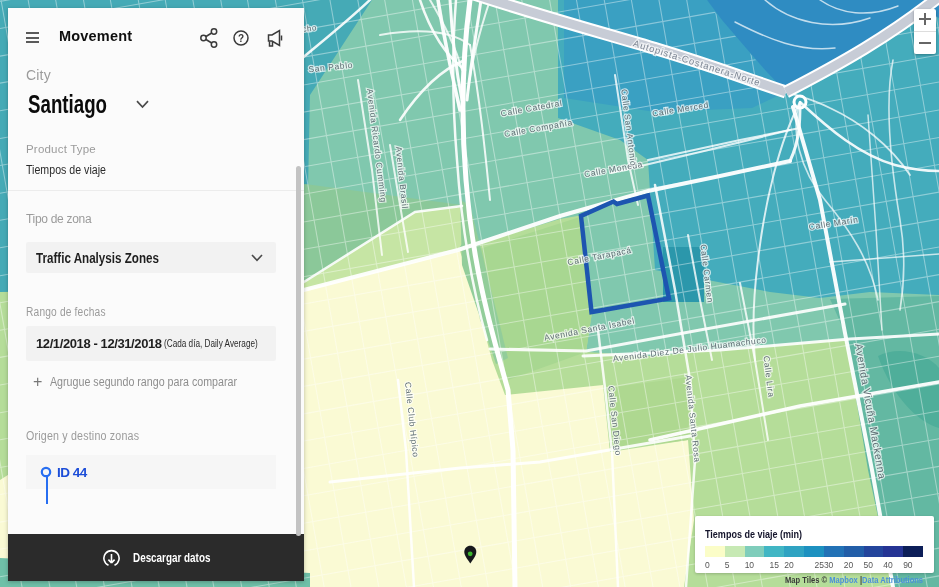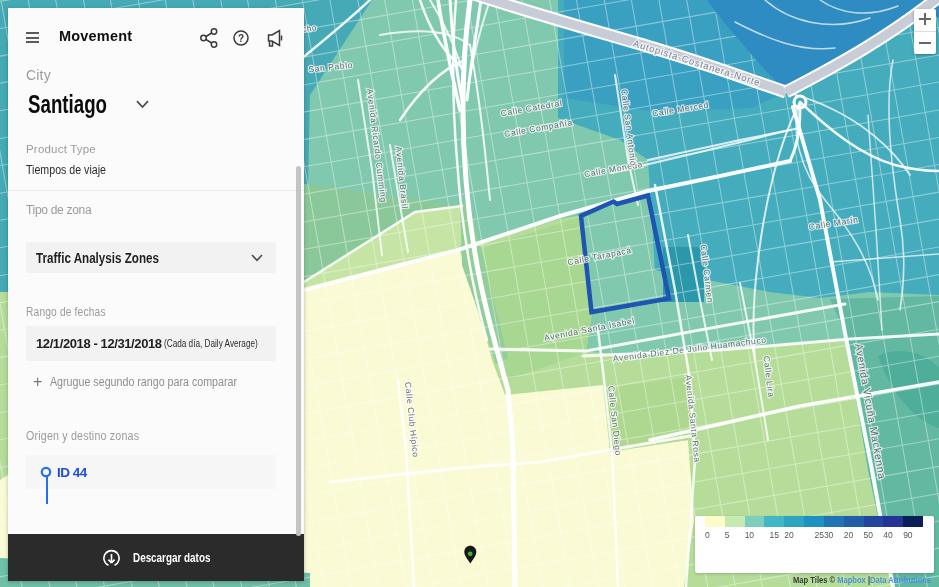--- a/index.html
+++ b/index.html
@@ -13,21 +13,21 @@
 #addrange{position:absolute;left:25px;top:365px;font-size:12px;color:#8e8e8e;display:flex;align-items:center}
 .row{position:absolute;left:18px;width:250px;background:#f6f6f6;display:flex;align-items:center}
 #vline{position:absolute;left:38px;top:469px;width:2px;height:27px;background:#276ef1}
 #footer{position:absolute;left:0;top:526px;width:296px;height:47px;background:#2b2b2b;display:flex;align-items:center;justify-content:center}
 #footer span{color:#fff;font-size:13px;font-weight:bold}
 #scrollthumb{position:absolute;right:3px;top:158px;width:5px;height:370px;background:#c3c3c3;border-radius:3px}
 #zoomctl{position:absolute;left:914px;top:9px;width:22px;height:45px;background:#fff;border-radius:2px;box-shadow:0 1px 3px rgba(0,0,0,.3)}
 .zh{position:absolute;left:5px;width:12px;height:2px;background:#666}
 .zv{position:absolute;left:10px;top:3.5px;width:2px;height:12px;background:#666}
 #legend{position:absolute;left:695px;top:516px;width:239px;height:57px;background:#fff;border-radius:2px;box-shadow:0 1px 3px rgba(0,0,0,.2)}
-#attrib{position:absolute;right:8px;top:575px;font-size:8.5px;font-weight:bold}
+#attrib{position:absolute;right:16px;top:575px;font-size:8.5px;font-weight:bold}
 #attrib .bl{color:#4a90d9}
 </style></head>
 <body>
 <svg width="939" height="587" viewBox="0 0 939 587" style="position:absolute;left:0;top:0">
 <rect x="0" y="0" width="939" height="587" fill="#80c8ae"></rect>
 <polygon points="0,0 372,0 310,95 308,190 0,295" fill="#45aab6"></polygon>
 <polygon points="558,0 939,0 939,295 870,292 820,298 770,292 655,270 648,160 620,140 558,118" fill="#44acbc"></polygon>
 <polygon points="564,0 707,0 786,92 752,108 655,112 564,98" fill="#3aa0c2"></polygon>
 <polygon points="0,296 305,184 462,205 470,250 300,300 0,430" fill="#8bc899"></polygon>
 <polygon points="663,247 704,247 704,302 663,302" fill="#2b97ab"></polygon>
@@ -282,21 +282,21 @@
     </g>
   </svg>
   <div class="lab" style="top:59px;font-size:14px">City</div>
   <div id="city"><span class="sx" style="transform:scaleX(.72)">Santiago</span></div>
   <svg width="13" height="9" viewBox="0 0 13 9" style="position:absolute;left:128px;top:92px">
       <path d="M1,1.2 L6.5,7 L12,1.2" fill="none" stroke="#4a4a4a" stroke-width="1.7"></path>
     </svg>
   <div class="lab" style="top:135px;font-size:11.5px">Product Type</div>
   <div style="position:absolute;left:18px;top:155px;font-size:12.5px;color:#2b2b2b"><span class="sx" style="transform:scaleX(.85)">Tiempos de viaje</span></div>
   <div style="position:absolute;left:0;top:182px;width:100%;border-top:1px solid #ececec"></div>
-  <div class="lab" style="top:195px;letter-spacing:-.3px">Tipo de zona</div>
+  <div class="lab" style="top:204px;letter-spacing:-.3px">Tipo de zona</div>
   <div class="box" style="top:234px;height:31px">
     <span class="sx" style="font-weight:bold;font-size:14px;color:#1f1f1f;transform:scaleX(.83)">Traffic Analysis Zones</span>
     <svg width="12" height="8" viewBox="0 0 12 8" style="position:absolute;right:13px;top:12px">
         <path d="M1,1 L6,6.3 L11,1" fill="none" stroke="#4a4a4a" stroke-width="1.6"></path>
       </svg>
   </div>
   <div class="lab" style="top:297px"><span class="sx" style="transform:scaleX(.85)">Rango de fechas</span></div>
   <div class="box" style="top:318px;height:35px;white-space:nowrap">
     <span style="font-weight:bold;font-size:13px;color:#1f1f1f;letter-spacing:-.4px">12/1/2018 - 12/31/2018</span>
     <span class="sx" style="font-size:10px;color:#2b2b2b;margin-left:2px;transform:scaleX(.82)">(Cada día, Daily Average)</span>
@@ -328,20 +328,21 @@
       <div class="zh" style="top:8.5px"></div>
       <div class="zv"></div>
     </div>
   <div style="height:1px;background:#ddd"></div>
   <div style="height:22px;position:relative">
       <div class="zh" style="top:9.5px"></div>
     </div>
 </div>
 
 <div id="legend">
+  <div style="font-size:11px;font-weight:bold;color:#14142b;margin:12px 0 6px 10px"><span class="sx" style="transform:scaleX(.82)">Tiempos de viaje (min)</span></div>
   <div style="display:flex;height:10.5px;margin:0 11px 0 10px">
       <div style="flex:1;background:#fbfdc8"></div>
       <div style="flex:1;background:#c7e9b4"></div>
       <div style="flex:1;background:#7fcdbb"></div>
       <div style="flex:1;background:#41b6c4"></div>
       <div style="flex:1;background:#2fa3c2"></div>
       <div style="flex:1;background:#1d91c0"></div>
       <div style="flex:1;background:#2272b6"></div>
       <div style="flex:1;background:#225ea8"></div>
       <div style="flex:1;background:#24459c"></div>

